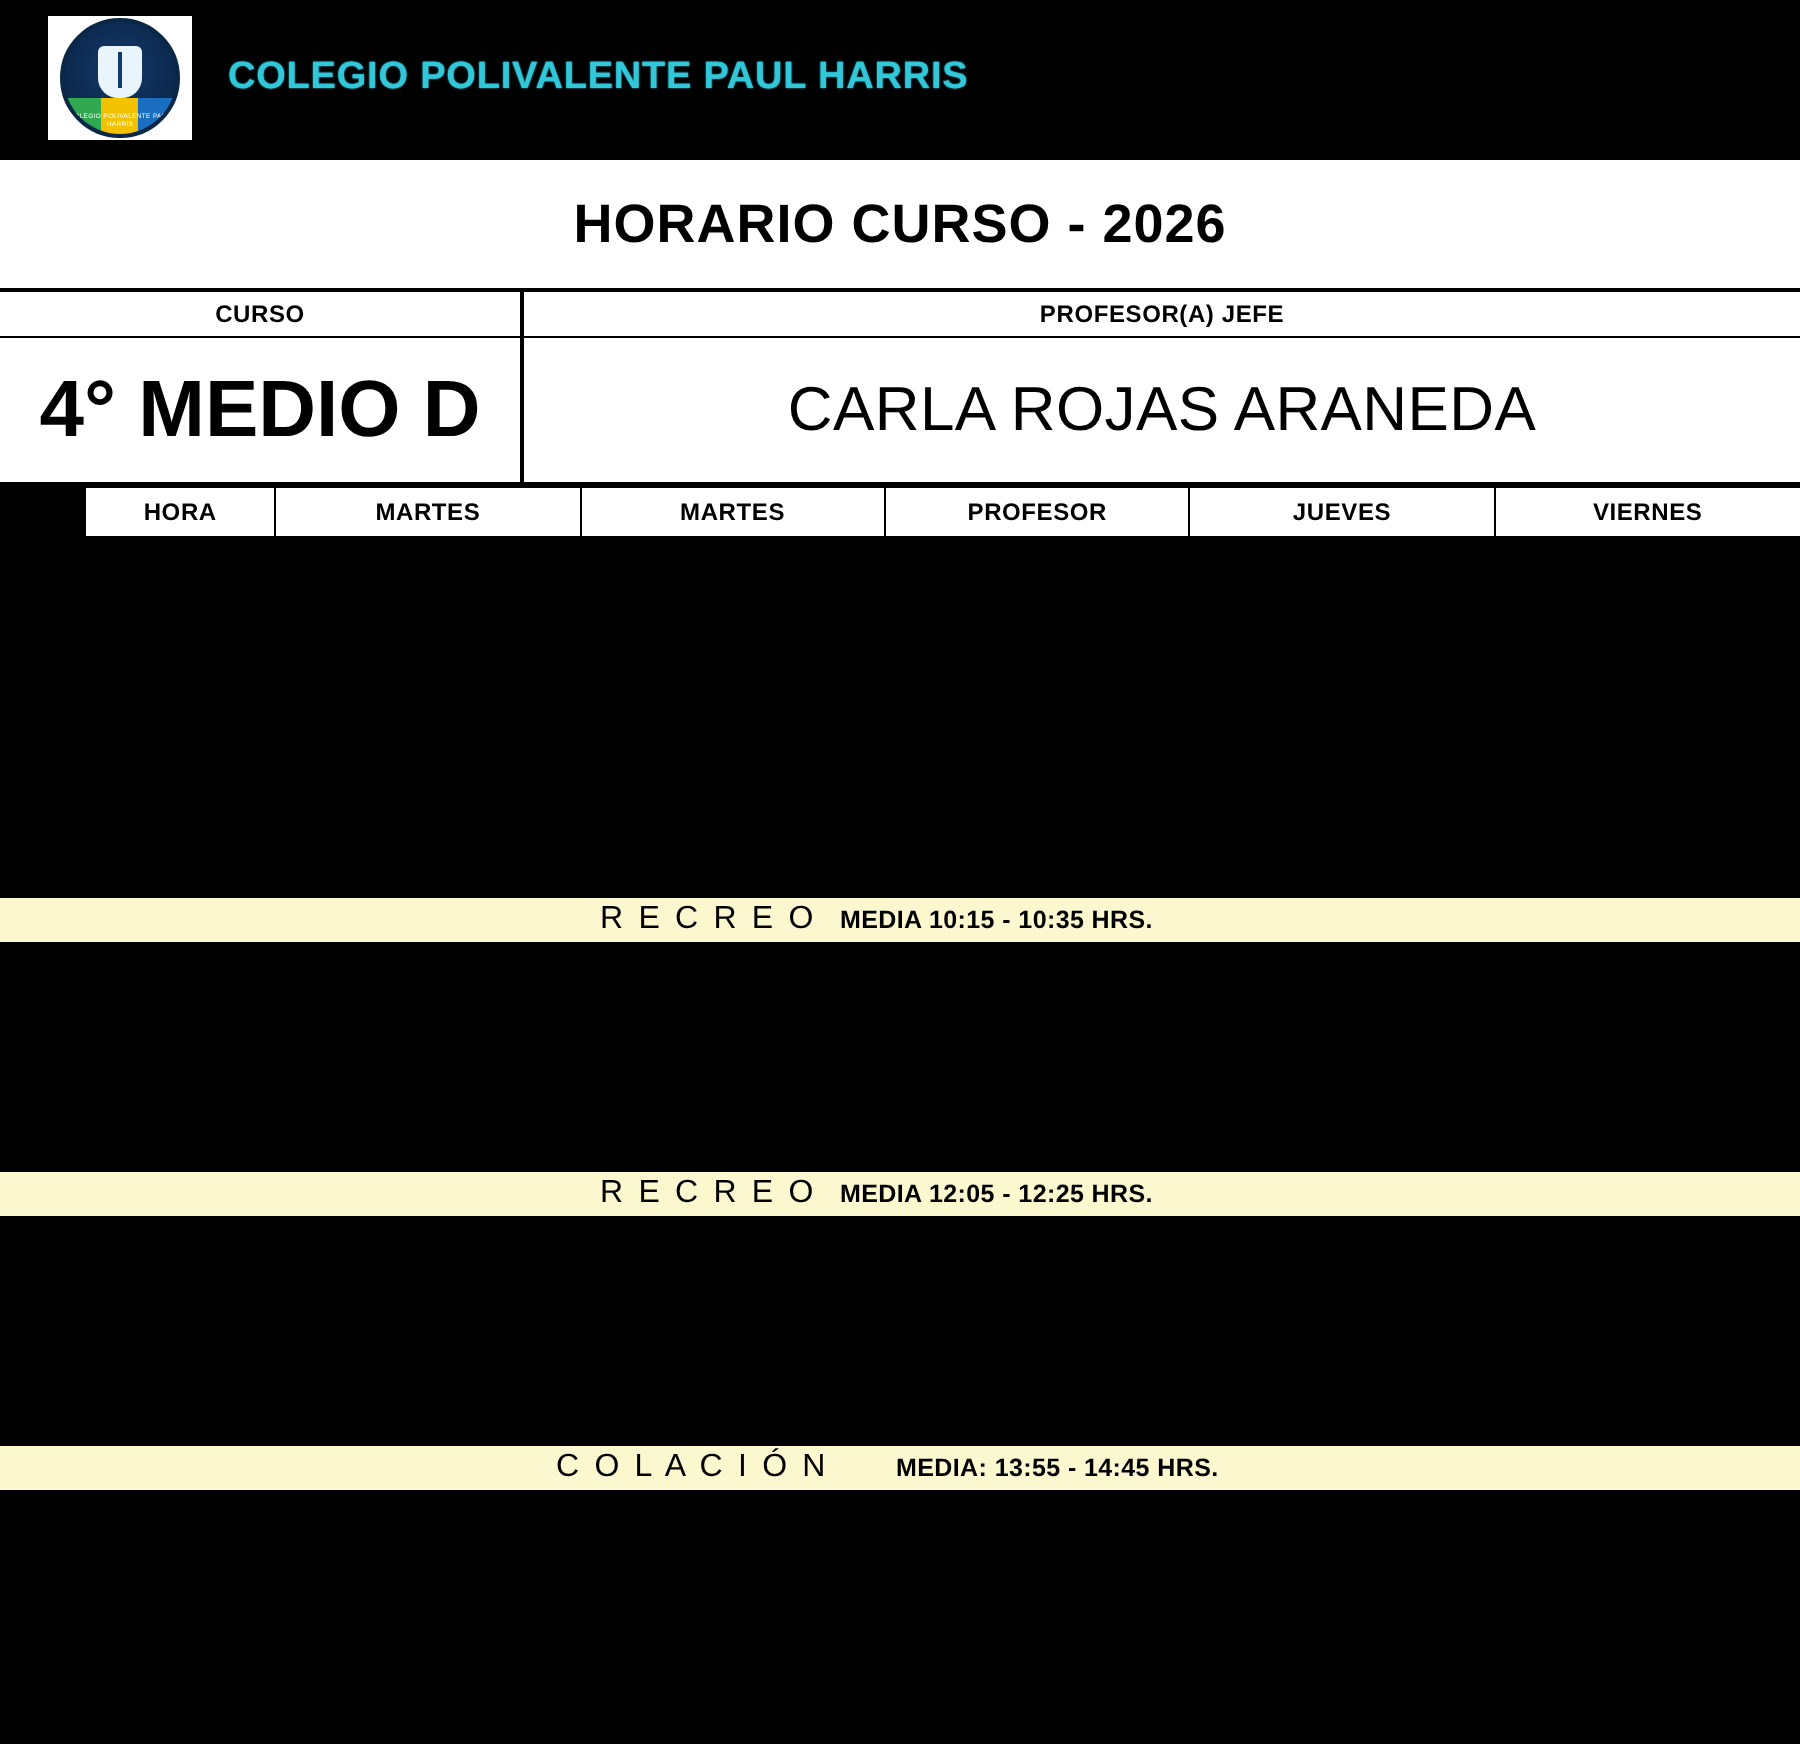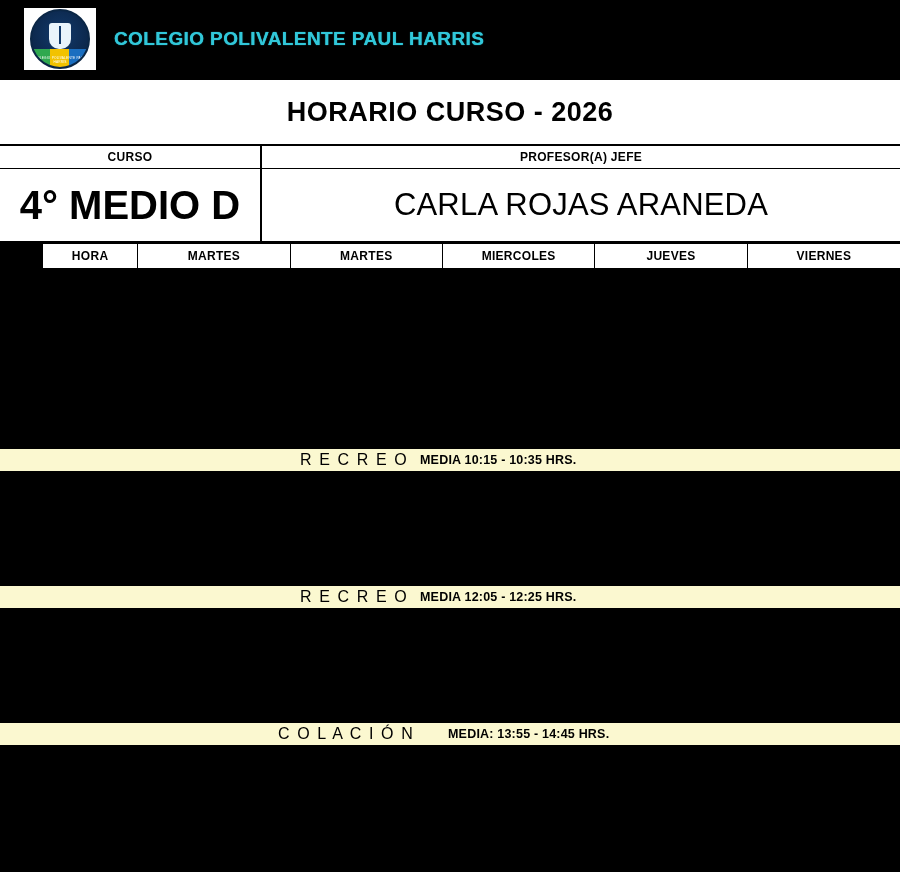--- a/index.html
+++ b/index.html
@@ -242,21 +242,21 @@
   </div>
   <div class="info-body">
     <div class="cell curso">4° MEDIO D</div>
     <div class="cell prof">CARLA ROJAS ARANEDA</div>
   </div>
 
   <div class="days">
     <div class="day hora">HORA</div>
     <div class="day d">MARTES</div>
     <div class="day d">MARTES</div>
-    <div class="day d">MIERCOLES</div>
+    <div class="day d">PROFESOR</div>
     <div class="day d">JUEVES</div>
     <div class="day d">VIERNES</div>
   </div>
 
   <div class="grid">
 
     <div class="block" style="height:178px"></div>
 
     <div class="break-row">
       <div class="break-label">R E C R E O</div>

